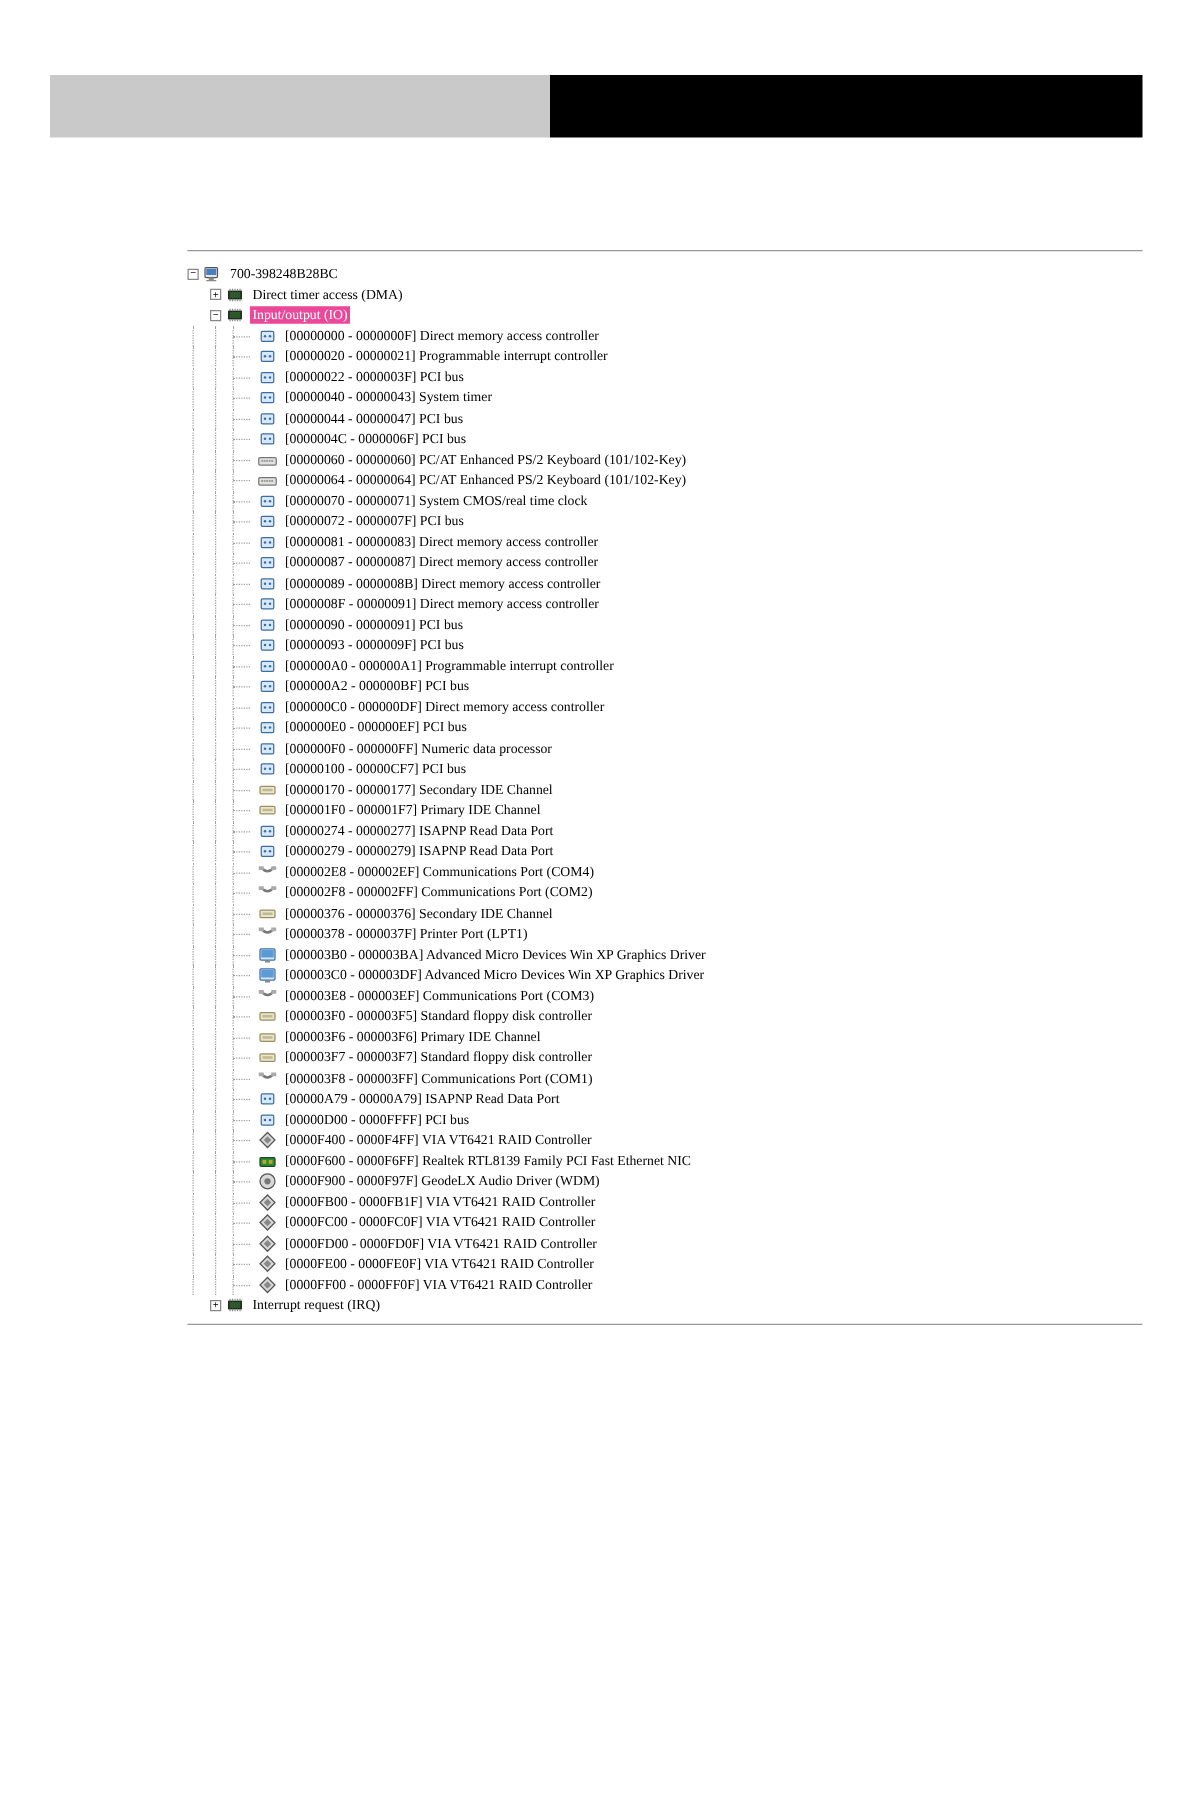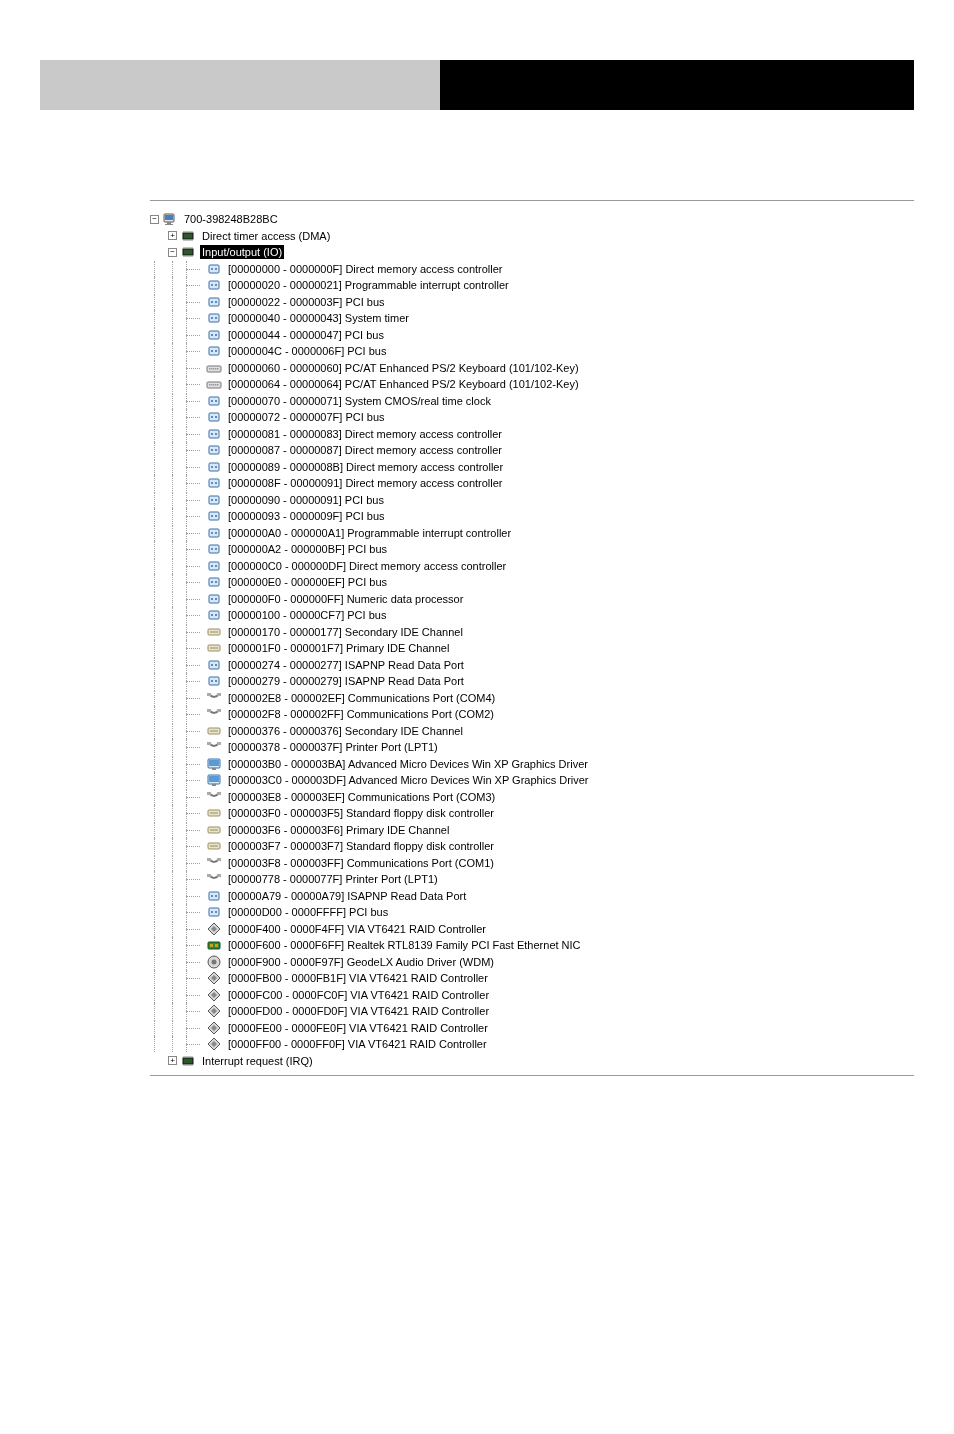--- a/index.html
+++ b/index.html
@@ -63,23 +63,24 @@
       height: 16px;
       display: inline-flex;
       align-items: center;
       justify-content: center;
       margin-right: 4px;
       flex-shrink: 0;
     }
     .icon svg { width: 16px; height: 16px; }
     .label {
       padding: 1px 2px;
+      font-family: Liberation Serif, serif;
     }
     .selected .label {
-      background: #000000;
+      background: #ec4899;
       color: #fff;
     }
     .connector {
       width: 20px;
       height: 16px;
       position: relative;
       flex-shrink: 0;
     }
     .connector::before {
       content: "";
@@ -576,31 +577,20 @@
         <div class="tree-row">
           <span class="vline"></span>
           <span class="vline"></span>
           <span class="connector"></span>
           <span class="icon">
             <svg viewBox="0 0 16 16">
               <use href="#ico-com"></use>
             </svg>
           </span>
           <span class="label">[000003F8 - 000003FF]  Communications Port (COM1)</span>
-        </div>
-        <div class="tree-row">
-          <span class="vline"></span>
-          <span class="vline"></span>
-          <span class="connector"></span>
-          <span class="icon">
-            <svg viewBox="0 0 16 16">
-              <use href="#ico-com"></use>
-            </svg>
-          </span>
-          <span class="label">[00000778 - 0000077F]  Printer Port (LPT1)</span>
         </div>
         <div class="tree-row">
           <span class="vline"></span>
           <span class="vline"></span>
           <span class="connector"></span>
           <span class="icon">
             <svg viewBox="0 0 16 16">
               <use href="#ico-port"></use>
             </svg>
           </span>

